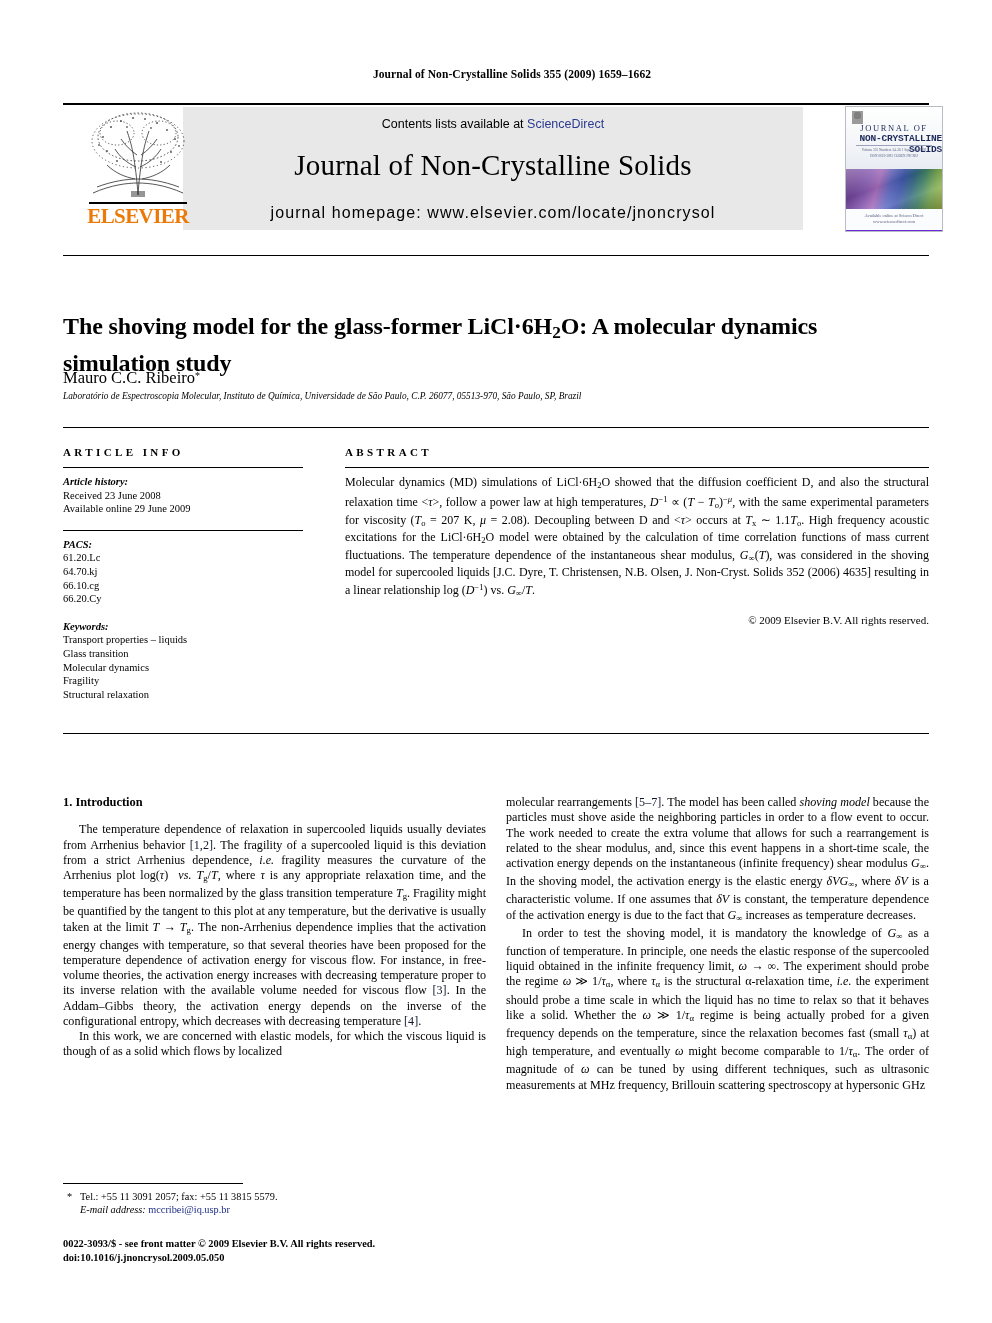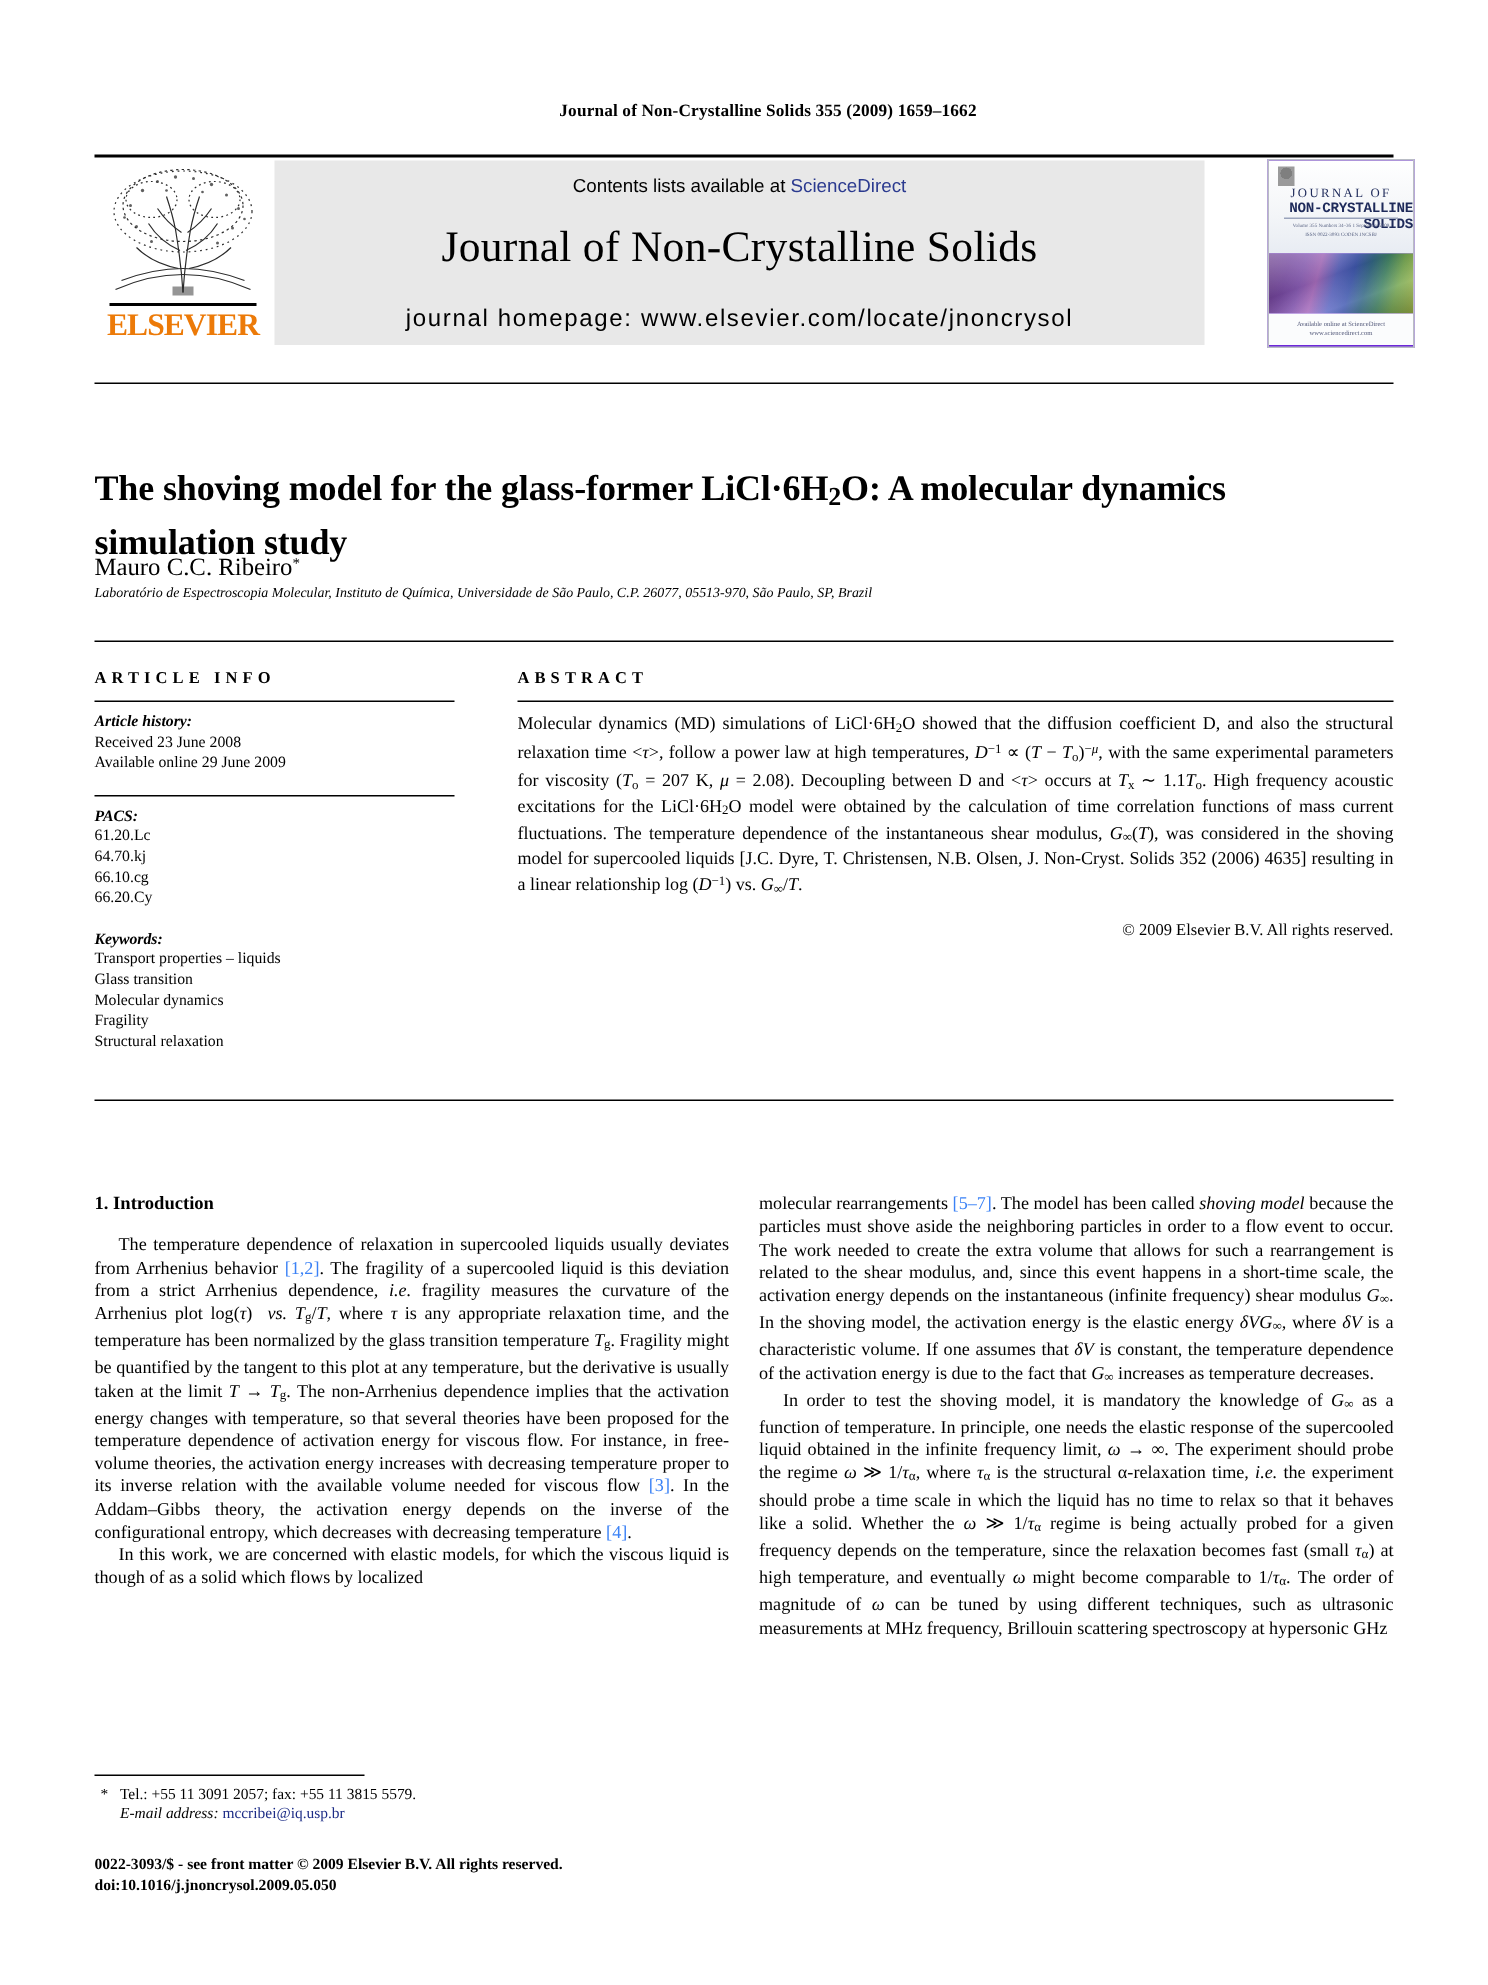--- a/index.html
+++ b/index.html
@@ -45,21 +45,21 @@
   }
   .masthead-rule {
     position: absolute;
     left: 63px; top: 103px;
     width: 866px;
     height: 2px;
     background: #000;
   }
   .elsevier-logo {
     position: absolute;
-    left: 0px; top: 4px;
+    left: 16px; top: 4px;
     width: 118px;
     height: 124px;
   }
   .tree-box {
     position: absolute;
     left: 8px; top: 0px;
     width: 102px;
     height: 96px;
     overflow: hidden;
   }
@@ -333,21 +333,21 @@
   .sec-title {
     font-weight: bold;
     font-size: 12.4px;
     margin: 0 0 12px 0;
   }
   .col p {
     margin: 0;
     text-indent: 16px;
   }
   .col p.noindent { text-indent: 0; }
-  .ref { color: #3b82f6; }
+  .ref { color: #0f172a; }
 
   
   .foot-rule {
     position: absolute;
     left: 63px; top: 1183px;
     width: 180px;
     height: 1px;
     background: #000;
   }
   .footnote {

